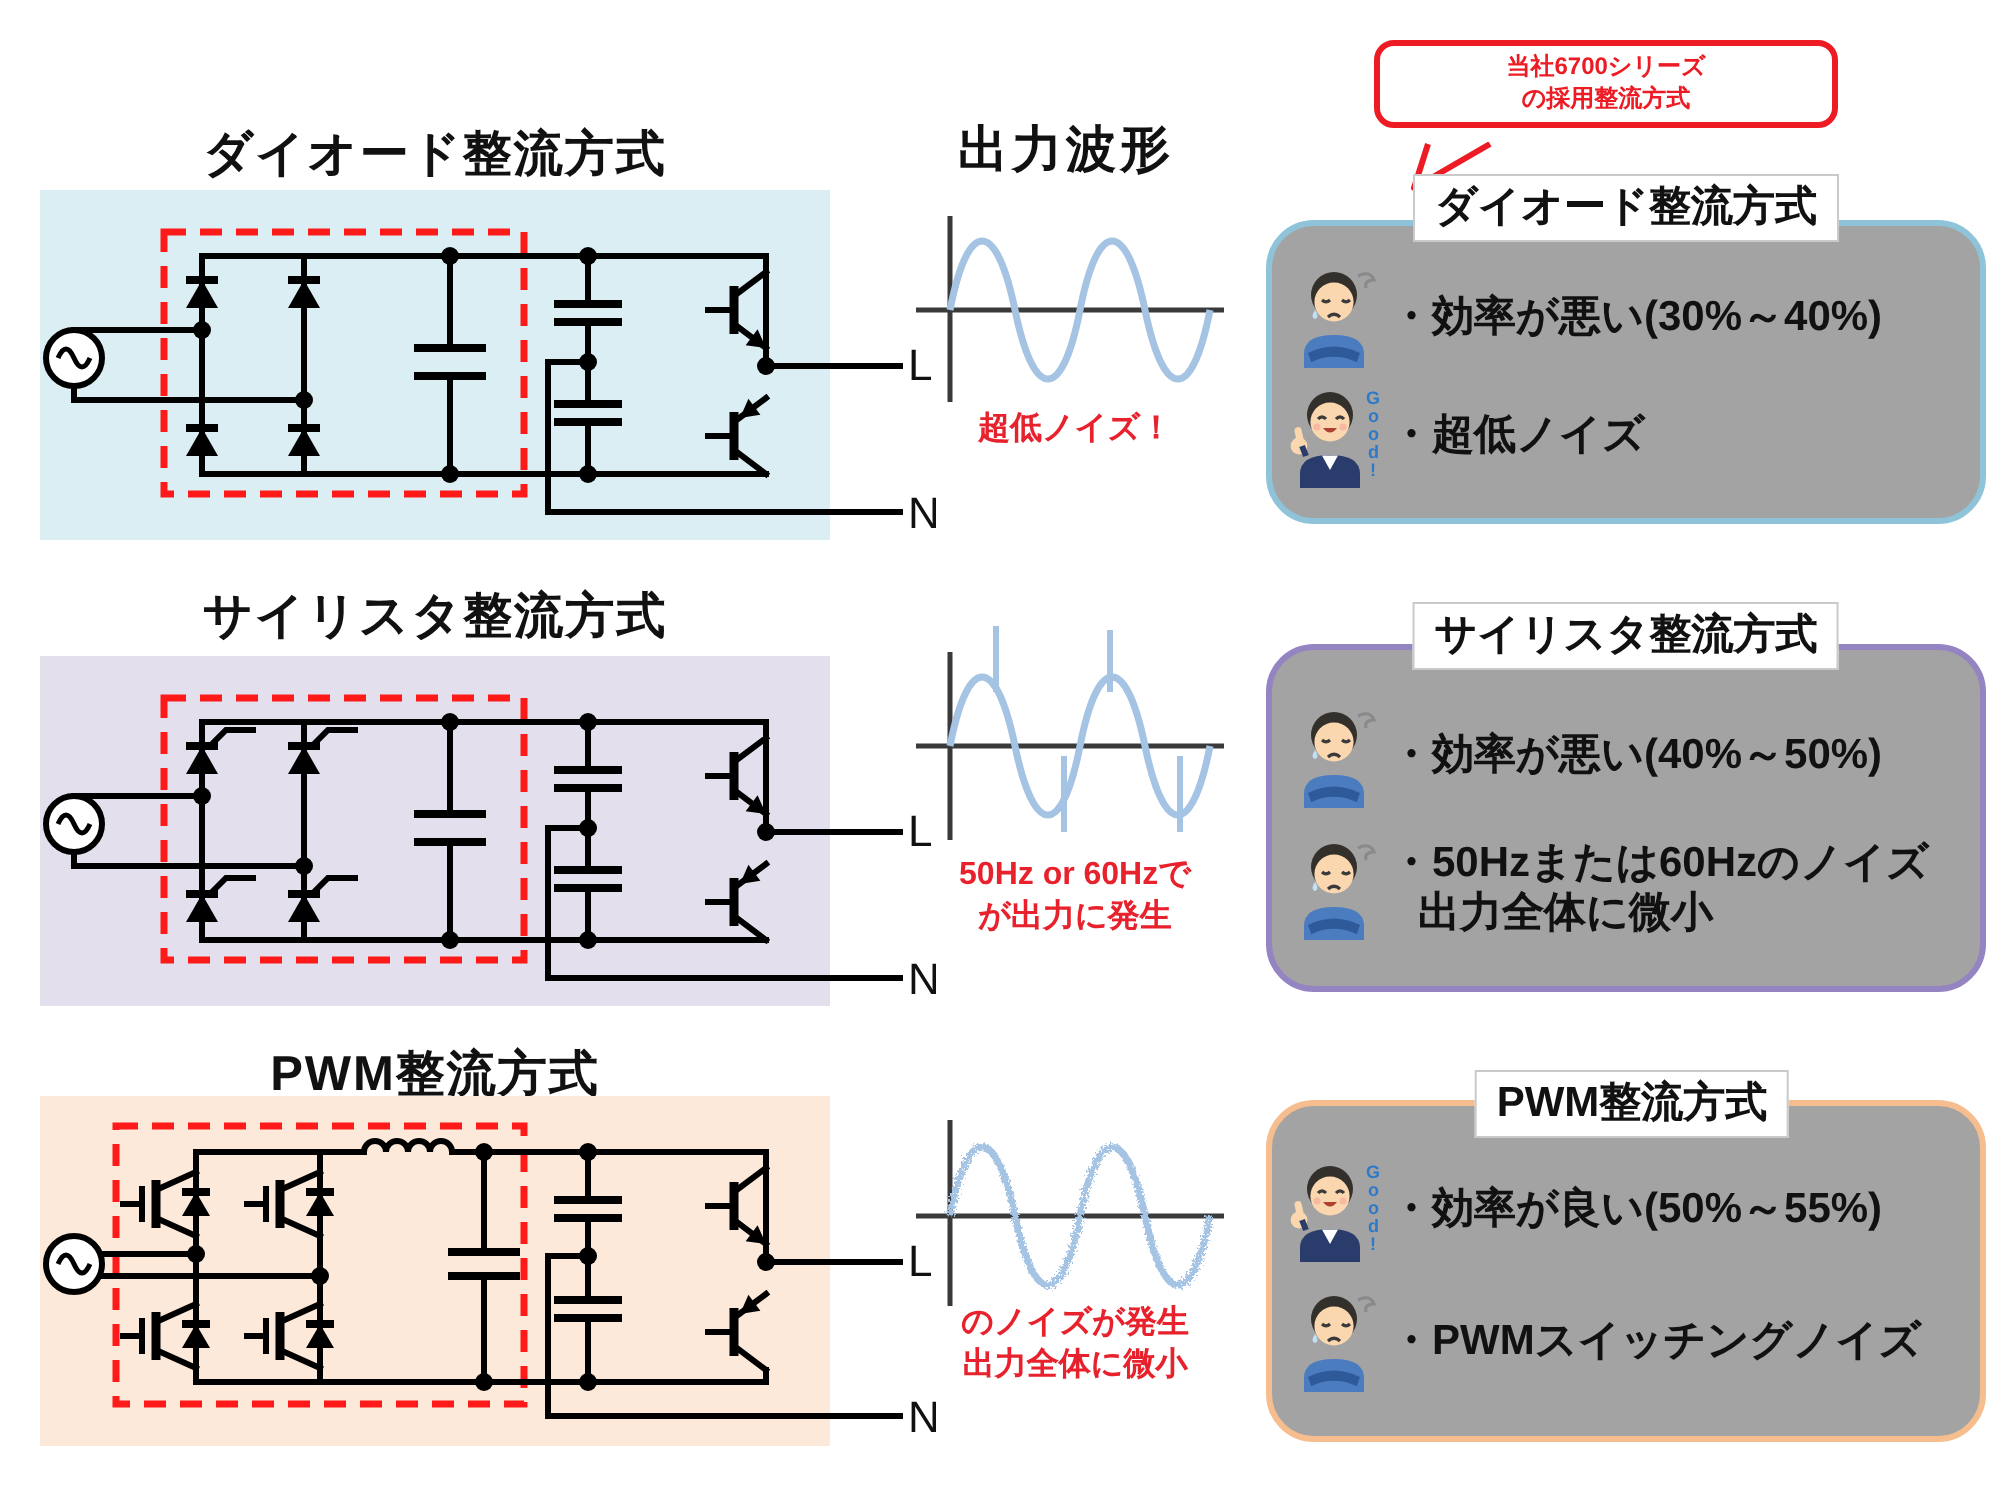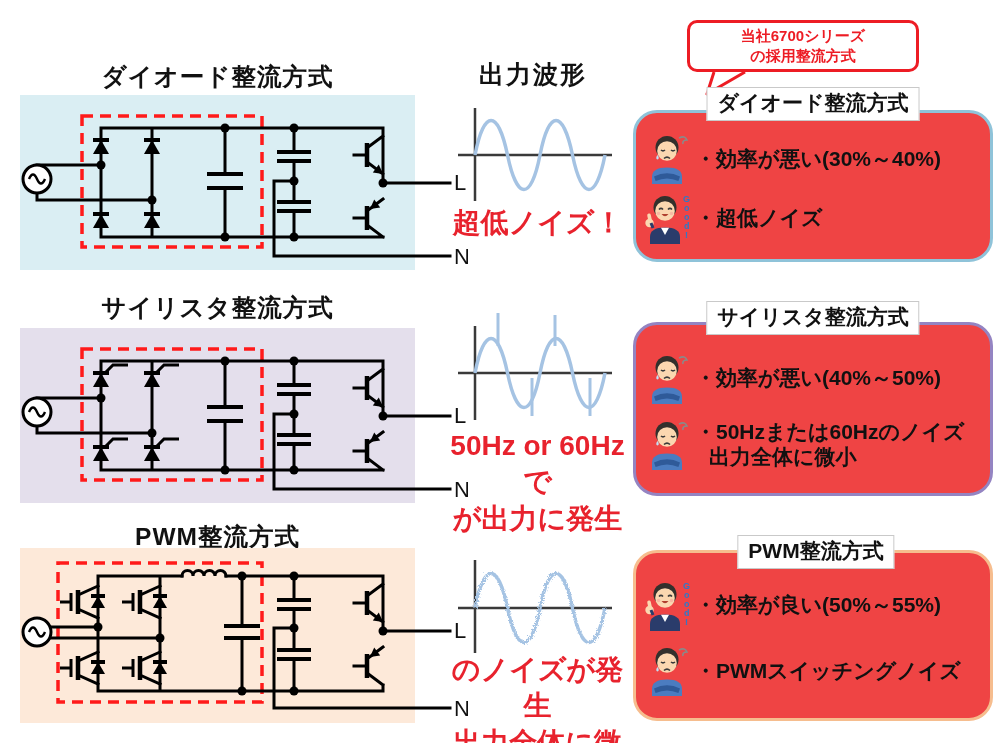--- a/index.html
+++ b/index.html
@@ -1,35 +1,35 @@
 <!DOCTYPE html>
 <html><head>
 <meta charset="utf-8">
 <style>
   html,body{margin:0;padding:0;background:#fff;}
   .stage{position:relative;width:1000px;height:743px;background:#fff;overflow:hidden;
          font-family:"Liberation Sans","DejaVu Sans",sans-serif;color:#111;}
   .abs{position:absolute;}
   .rowtitle{width:395px;text-align:center;font-size:24.5px;font-weight:600;letter-spacing:1px;}
   .wfheader{width:170px;text-align:center;font-size:25px;font-weight:600;letter-spacing:2px;}
-  .redcap{width:185px;text-align:center;font-size:28px;font-weight:700;color:#e8222d;line-height:1.3;}
+  .redcap{width:185px;text-align:center;font-size:16px;font-weight:700;color:#e8222d;line-height:1.3;}
   .redcap div:empty{display:none;}
-  .ibox{width:360px;background:#ef4444;border-radius:24px;display:flex;flex-direction:column;
+  .ibox{width:360px;background:#a3a3a3;border-radius:24px;display:flex;flex-direction:column;
         justify-content:space-evenly;padding:12px 4px 8px 8px;box-sizing:border-box;}
   .ibox.diode{border:3.5px solid #8fc3d9;}
   .ibox.thy{border:3.5px solid #9484c2;}
   .ibox.pwm{border:3.5px solid #f6bd8e;}
   .brow{display:flex;align-items:center;gap:3px;}
   .btxt{font-size:21px;font-weight:600;line-height:1.22;}
   .btxt .l2{padding-left:14px;}
   .btxt .l2:empty{display:none;}
   .tab{background:#fff;border:1.5px solid #c9c9c9;padding:1px 10px 3px;font-size:21px;
        font-weight:600;white-space:nowrap;transform:translateX(-50%);z-index:7;}
   .bubble{width:226px;border:3px solid #ed1c24;border-radius:10px;background:#fff;color:#ed1c24;
-          text-align:center;font-size:15px;font-weight:700;line-height:1.3;padding:3px 0 4px;z-index:5;}
+          text-align:center;font-size:12px;font-weight:700;line-height:1.3;padding:3px 0 4px;z-index:5;}
   .tailsvg{z-index:6;}
   .picon{width:48px;height:52px;flex:0 0 auto;}
   
   .w{stroke:#000;stroke-width:3;fill:none;stroke-linecap:square;}
   .plate{stroke:#000;stroke-width:4;fill:none;}
   .tbar{stroke:#000;stroke-width:4.5;fill:none;}
   .dbar{stroke:#000;stroke-width:4;fill:none;}
   .gate{stroke:#000;stroke-width:3;fill:none;}
   .dev{fill:#000;}
   .dash{fill:none;stroke:#ff1a1a;stroke-width:3.5;stroke-dasharray:11 7;}

